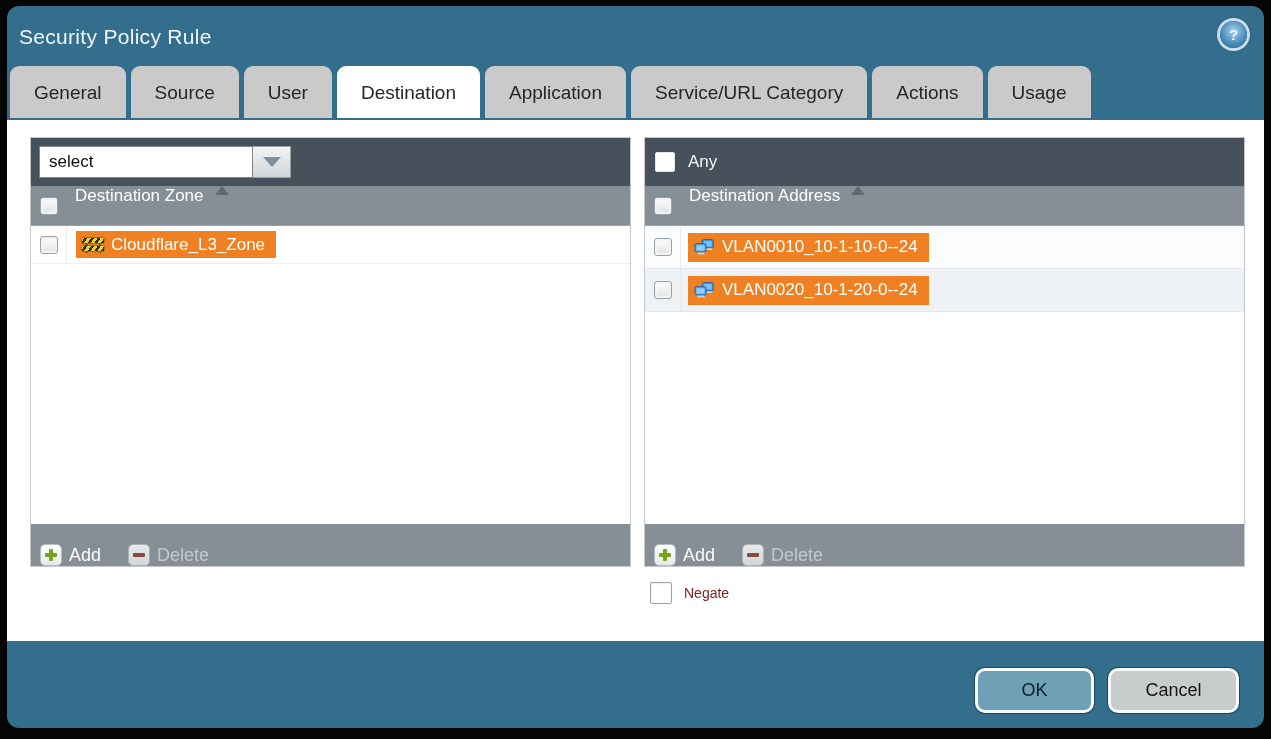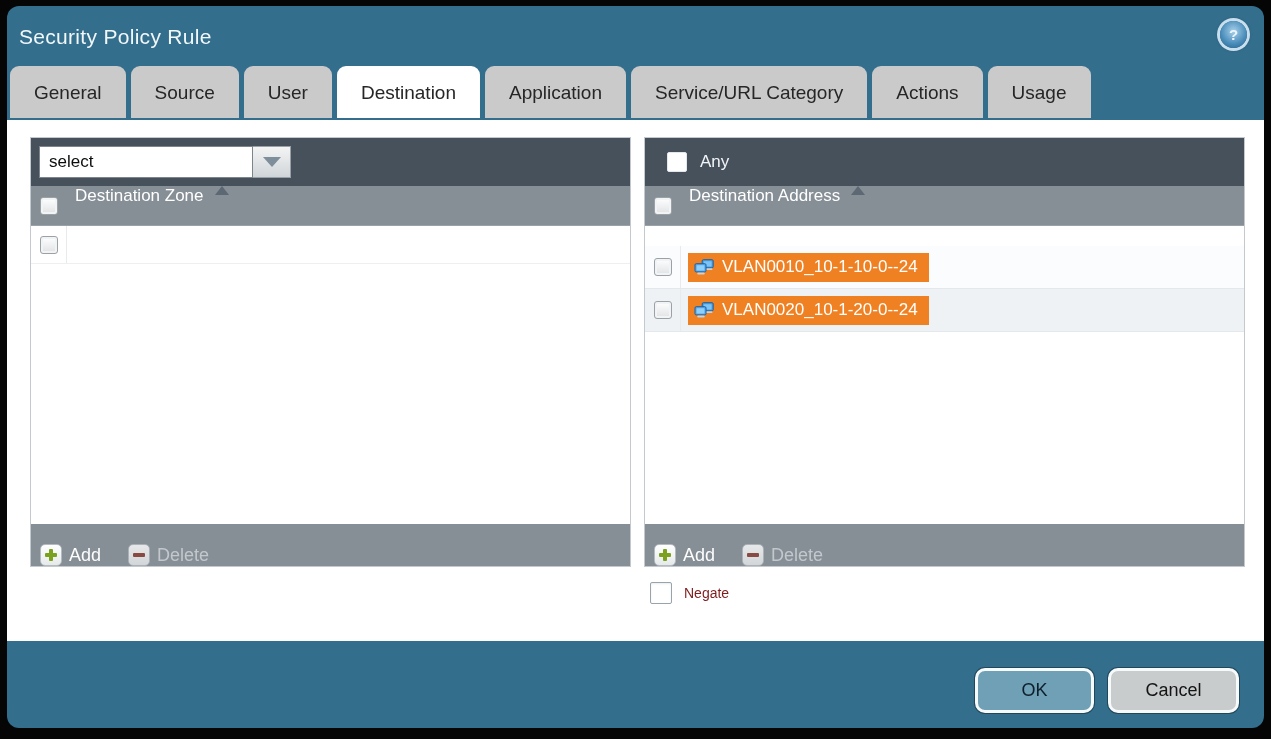--- a/index.html
+++ b/index.html
@@ -37,21 +37,21 @@
               display:flex; align-items:center; padding-left:7px; }
 
   .selectbox { display:flex; height:32px; margin-left:1px; }
   .selval { width:214px; background:#fff; border:1px solid #7d858c; font-size:17px; color:#0d0d0d;
             padding-left:9px; display:flex; align-items:center;text-align:center; }
   .ddbtn { width:38px; background:linear-gradient(#f4f4f4,#d0d5d9); border:1px solid #98a1a8;
            border-left:none; display:flex; align-items:center; justify-content:center; cursor:pointer; }
   .tri-down { width:0; height:0; border-left:9px solid transparent; border-right:9px solid transparent;
               border-top:10px solid #7e8e9b; }
 
-  .anybar { padding-left:22px; }
+  .anybar { padding-left:10px; }
   .anylabel { color:#f2f4f6; font-size:17px; margin-left:13px; }
 
   .colheader { height:40px; background:var(--column-header-bg,#868E96); display:flex; align-items:flex-start;
                color:#fff; font-size:17px; border-bottom:1px solid #9aa1a8; cursor:pointer; }
   .tri-up { width:0; height:0; border-left:7px solid transparent; border-right:7px solid transparent;
             border-bottom:9px solid #5c6873; margin-left:11px; }
 
   .cbcell { width:36px; display:flex; align-items:center; justify-content:center; align-self:stretch; flex:none; }
   .rowsarea .cbcell { border-right:1px solid #e8ebee; }
 
@@ -62,21 +62,21 @@
             box-shadow:none; border-radius:2px; }
   .cb.neg { width:22px; height:22px; background:#fff; border:1px solid #98a3ab; border-radius:2px;
             box-shadow:inset 0 1px 2px rgba(0,0,0,.08); }
 
   .rowsarea { background:#fff; }
   .leftp  .rowsarea { height:298px; }
   .rightp .rowsarea { height:298px; }
   .row { display:flex; align-items:center; }
   .leftp .row { height:38px; border-bottom:1px solid #edeff1; }
   .rightp .row { height:43px; border-bottom:1px solid #e4e8ec; }
-  .rightp .row.r1 { background:#fbfcfe;margin-top:20px; }
+  .rightp .row.r1 { background:#fbfcfe; }
   .rightp .row.r2 { background:#eff2f5; }
 
   .chip { display:inline-flex; align-items:center; height:27px; background:var(--highlight-orange,#EF8123);
           color:#fff; font-size:17px; padding:0 11px 0 6px; gap:7px; white-space:nowrap; }
   .leftp .chip { margin-left:9px; }
   .rightp .chip { margin-left:7px; height:29px; }
 
   
   .zone-icon { position:relative; width:22px; height:16px; flex:none; }
   .zone-icon .leg { position:absolute; bottom:0; width:2.5px; height:15px; background:#6b6342; }
@@ -156,20 +156,29 @@
           </span>
           <span style="margin-left:8px;">Destination Zone</span>
           <i class="tri-up"></i>
         </div>
 
         <div class="rowsarea">
           <div class="row">
             <span class="cbcell">
               <span class="cb"></span>
             </span>
+            <span class="chip">
+              <span class="zone-icon">
+                <span class="leg l1"></span>
+                  <span class="leg l2"></span>
+                <span class="bar b1"></span>
+                  <span class="bar b2"></span>
+              </span>
+              <span>Cloudflare_L3_Zone</span>
+            </span>
           </div>
         </div>
 
         <div class="pfooter">
           <div class="pbtn">
             <span class="sqicon plus"></span>
             <span class="lbl">Add</span>
           </div>
           <div class="pbtn disabled">
             <span class="sqicon minus"></span>

